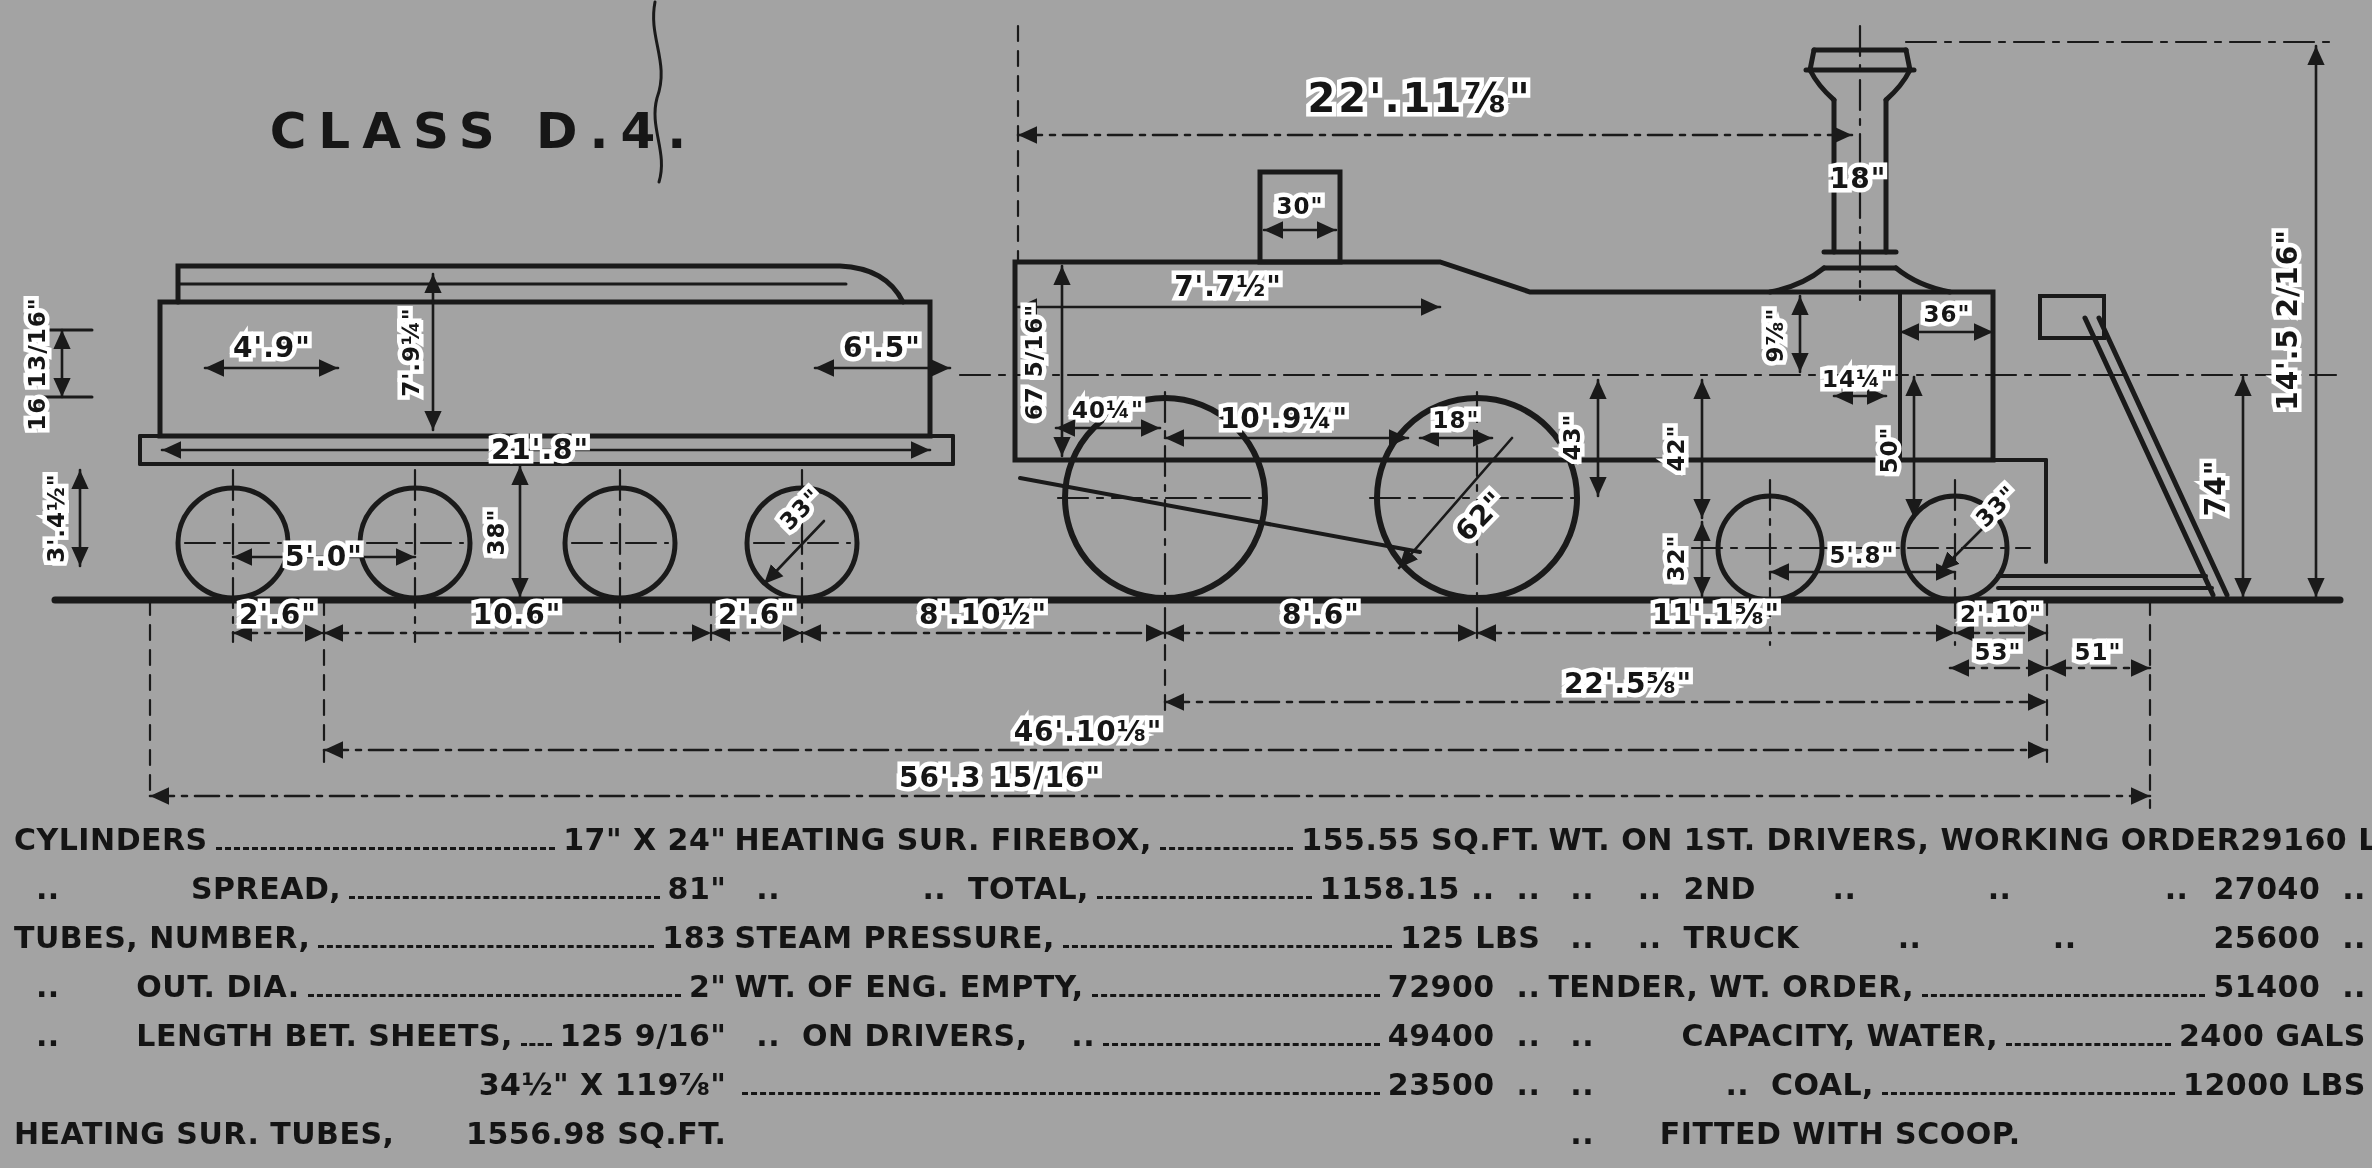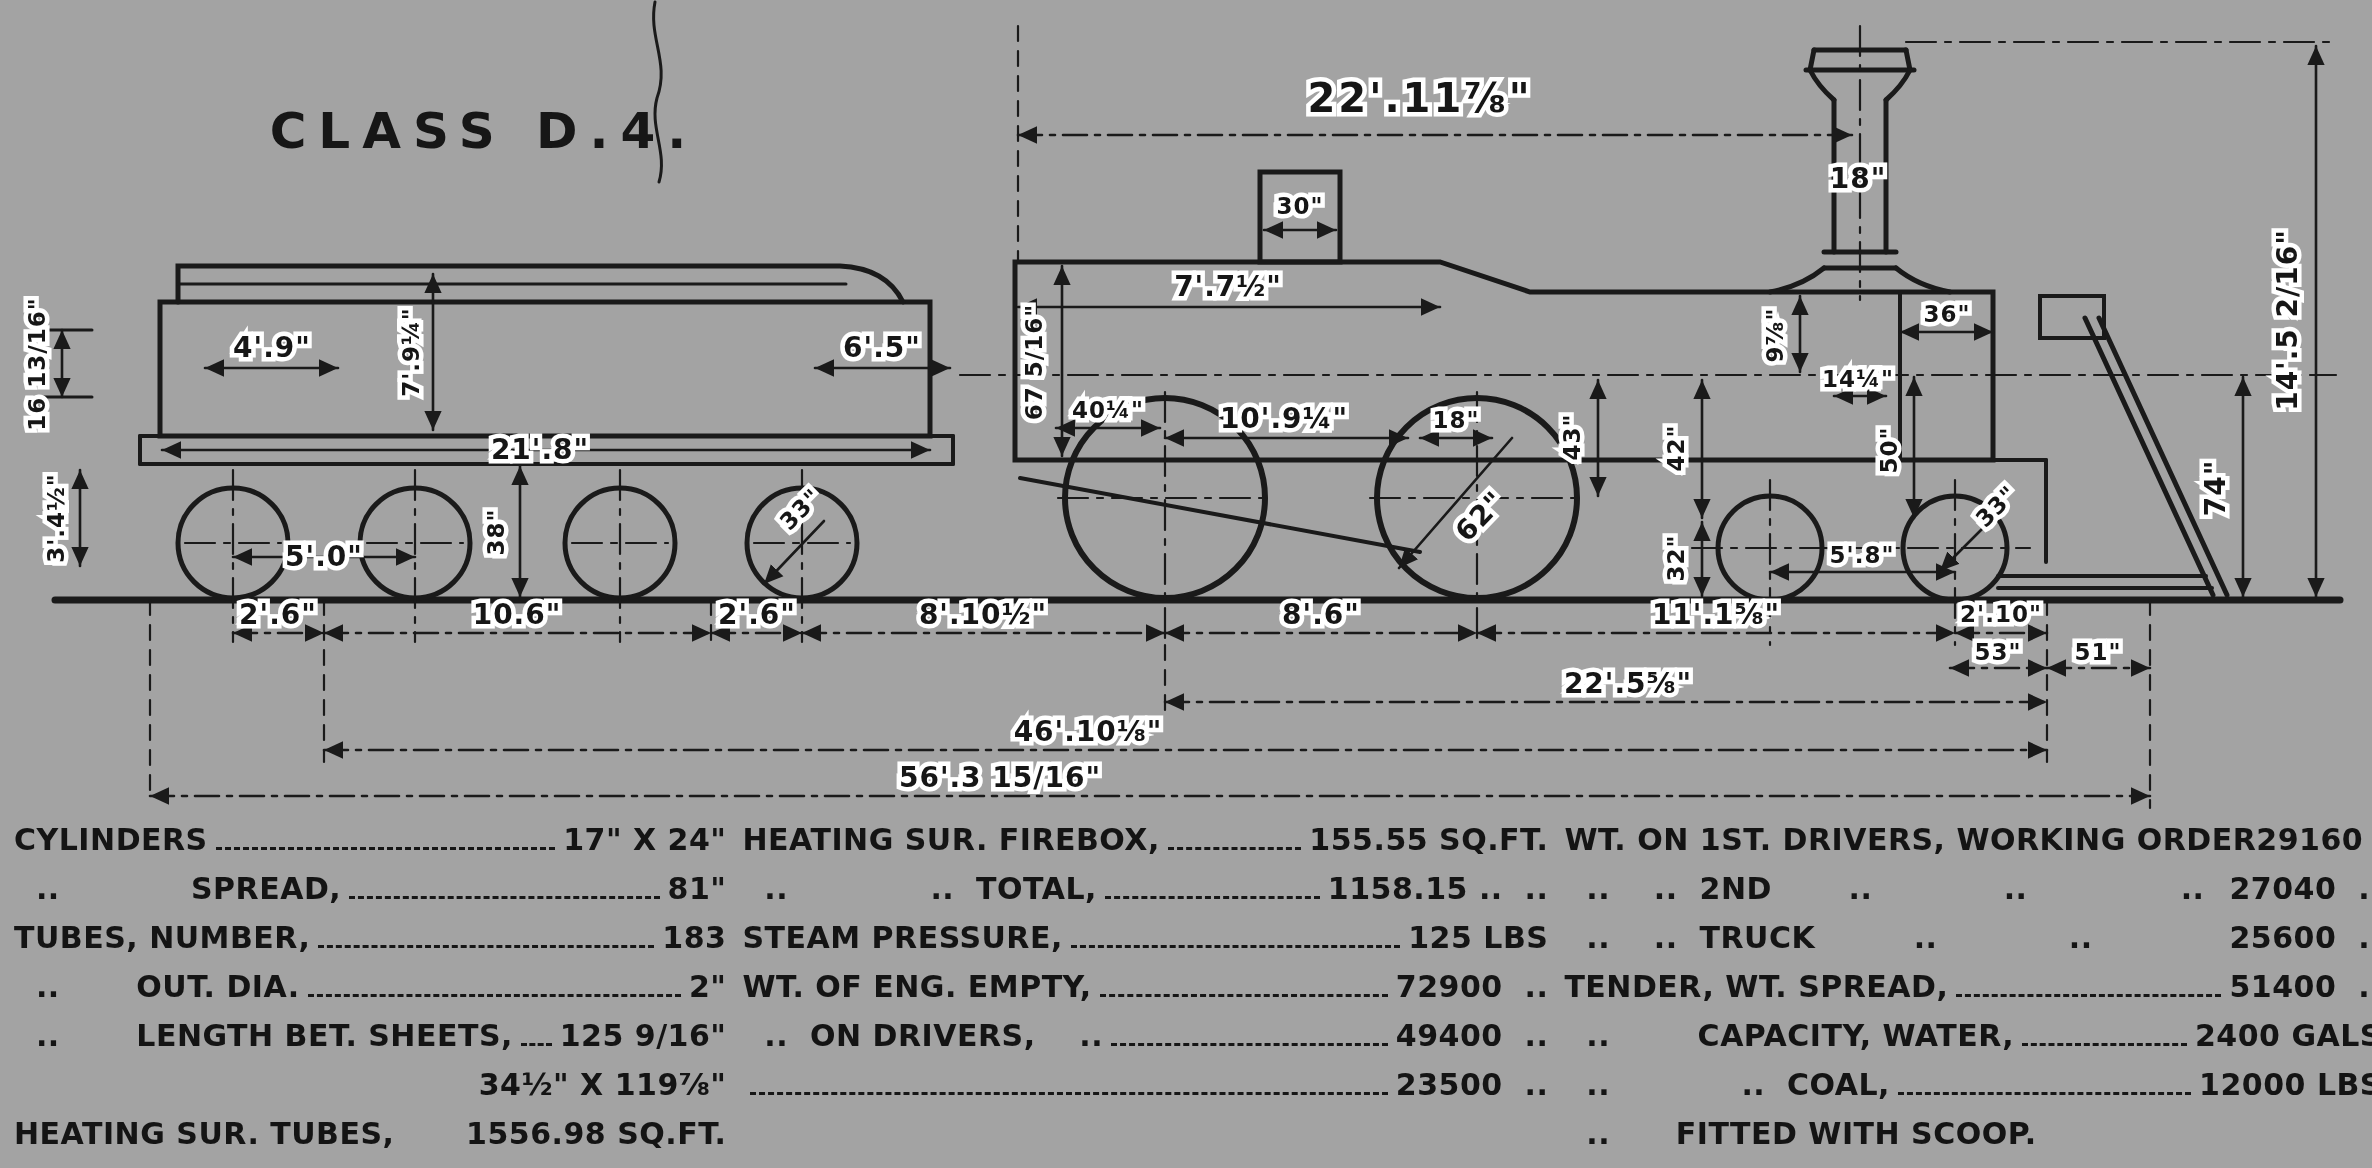--- a/index.html
+++ b/index.html
@@ -14,21 +14,21 @@
   .ref{stroke-width:2.2px;stroke-dasharray:15 10}
   marker path{fill:#1a1a1a;stroke:none}
   svg text{font-family:"DejaVu Sans",sans-serif;font-weight:bold;fill:#161616;stroke:#fff;
            stroke-width:9px;paint-order:stroke;text-anchor:middle}
   .dim{font-size:28px;letter-spacing:1px}
   .dim-sm{font-size:23px}
   .dim-lg{font-size:40px;letter-spacing:3px}
   .ttl{font-size:50px;letter-spacing:12px;stroke-width:0}
   
   .specs{position:absolute;left:0;top:812px;width:100%;box-sizing:border-box;
-         padding:10px 22px 0 14px;display:grid;grid-template-columns:30.5% 34.5% 35%;column-gap:16px}
+         padding:10px 22px 0 14px;display:grid;grid-template-columns:30.5% 34.5% 35%;column-gap:8px}
   .spec-col{display:flex;flex-direction:column}
   .spec-row{display:flex;align-items:baseline;height:49px;font-weight:bold;font-size:30px;
             letter-spacing:.5px}
   .spec-label,.spec-value{white-space:pre}
   .spec-leader{flex:1;border-bottom:3.5px dashed #161616;margin:0 8px 9px 8px;min-width:20px}
   .spec-gap{flex:1}
 </style>
 </head>
 <body>
 
@@ -296,21 +296,21 @@
           <span class="spec-label">  ..    ..  2ND       ..            ..              ..</span>
           <span class="spec-gap"></span>
           <span class="spec-value">27040  ..</span>
         </div>
         <div class="spec-row">
           <span class="spec-label">  ..    ..  TRUCK         ..            ..</span>
           <span class="spec-gap"></span>
           <span class="spec-value">25600  ..</span>
         </div>
         <div class="spec-row">
-          <span class="spec-label">TENDER, WT. SPREAD,</span>
+          <span class="spec-label">TENDER, WT. ORDER,</span>
           <span class="spec-leader"></span>
           <span class="spec-value">51400  ..</span>
         </div>
         <div class="spec-row">
           <span class="spec-label">  ..        CAPACITY, WATER,</span>
           <span class="spec-leader"></span>
           <span class="spec-value">2400 GALS</span>
         </div>
         <div class="spec-row">
           <span class="spec-label">  ..            ..  COAL,</span>

